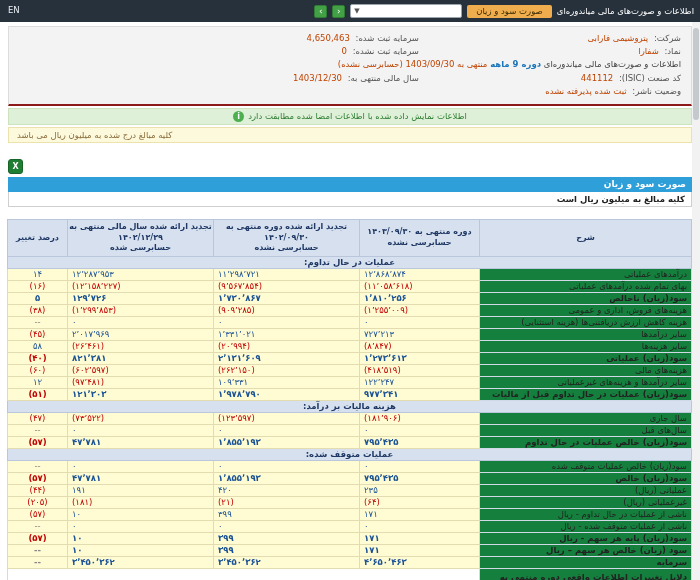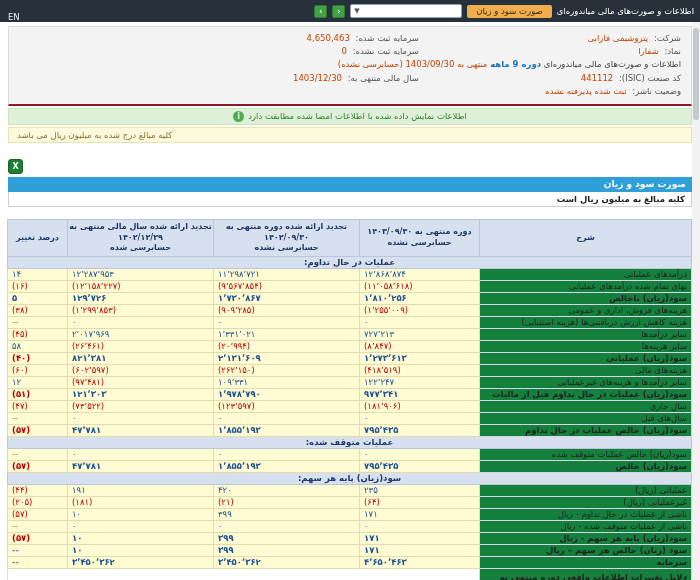--- a/index.html
+++ b/index.html
@@ -13,21 +13,21 @@
   .topbar-title { color: #fff; font-size: 8.5px; }
   .statement-chip { background: #f0ad4e; color: #3a2a00; font-size: 8.5px;
     padding: 1.5px 9px; border-radius: 2px; white-space: nowrap; cursor: pointer; }
   .combobox { background: #fff; border: 1px solid #9aa5ad; border-radius: 2px;
     width: 112px; height: 14px; display: flex; align-items: center;
     justify-content: flex-end; padding: 0 3px; cursor: pointer; }
   .combobox .caret { color: #555; font-size: 7px; }
   .nav-btn { width: 13px; height: 13px; background: #43a047; border: 1px solid #2f7d33;
     border-radius: 2px; color: #fff; font-size: 9px; line-height: 11px;
     text-align: center; cursor: pointer; }
-  .lang-label { position: absolute; left: 8px; top: 12px; color: #e8edf2; font-size: 8.5px; text-align: center; }
+  .lang-label { position: absolute; left: 8px; top: 5px; color: #e8edf2; font-size: 8.5px; text-align: center; }
 
   
   .info-panel { margin: 4px 8px 0; background: #f3f3f3; border: 1px solid #dcdcdc;
     border-bottom: 2px solid #8e1b1b; padding: 5px 10px 6px; font-size: 8.5px; }
   .info-row { display: flex; line-height: 1.55; }
   .pair-r { width: 262px; flex: 0 0 262px; }
   .info-label { color: #555; }
   .info-value { color: #bf4300; margin-right: 3px; }
   .report-line .t-dark { color: #444; }
   .report-line .t-blue { color: #1a75bb; font-weight: bold; }
@@ -58,21 +58,21 @@
   table.statement { margin: 12px 8px 0; width: 684px; border-collapse: collapse;
     table-layout: fixed; font-size: 8.5px; }
   th { background: #d6e0ef; color: #1f3864; border: 1px solid #b9c6db;
     padding: 2px 1px; text-align: center; font-weight: bold; line-height: 1.35;
     font-size: 8px; }
   td { height: 12px; line-height: 11px; }
   td.desc { background: #15803d; border: 1px solid #d2d9e6; text-align: right;
     padding: 0 4px; color: #222; }
   td.num { background: #fffbd2; border: 1px solid #e2dcb0; text-align: left;
     padding: 0 4px; direction: ltr; }
-  td.num.pct { text-align: left; }
+  td.num.pct { text-align: center; }
   tr.section td { background: #d6e0ef; color: #1f3864; font-weight: bold;
     text-align: center; padding: 0 4px; border: 1px solid #b9c6db; }
   tr.emph td.desc, tr.emph td.num { font-weight: bold; }
   tr.note td.desc { font-weight: bold; height: 17px; line-height: 16px; }
   tr.note td.blank { background: #fff; border: 1px solid #dadada; }
   .pos { color: #1a5296; }
   .neg { color: #c00000; }
   .dash { color: #888; }
 
   
@@ -253,20 +253,23 @@
         <td class="num"><span class="neg">(۹۷٬۴۸۱)</span></td>
         <td class="num pct"><span class="pos">۱۲</span></td>
       </tr>
       <tr class="emph">
         <td class="desc">سود(زیان) عملیات در حال تداوم قبل از مالیات</td>
         <td class="num"><span class="pos">۹۷۷٬۳۴۱</span></td>
         <td class="num"><span class="pos">۱٬۹۷۸٬۷۹۰</span></td>
         <td class="num"><span class="pos">۱۲۱٬۳۰۳</span></td>
         <td class="num pct"><span class="neg">(۵۱)</span></td>
       </tr>
+      <tr class="section">
+        <td colspan="5">هزینه مالیات بر درآمد:</td>
+      </tr>
       <tr class="data">
         <td class="desc">سال جاری</td>
         <td class="num"><span class="neg">(۱۸۱٬۹۰۶)</span></td>
         <td class="num"><span class="neg">(۱۲۳٬۵۹۷)</span></td>
         <td class="num"><span class="neg">(۷۳٬۵۲۲)</span></td>
         <td class="num pct"><span class="neg">(۴۷)</span></td>
       </tr>
       <tr class="data">
         <td class="desc">سال‌های قبل</td>
         <td class="num"><span class="pos">۰</span></td>
@@ -291,23 +294,20 @@
         <td class="num"><span class="pos">۰</span></td>
         <td class="num pct"><span class="dash">--</span></td>
       </tr>
       <tr class="emph">
         <td class="desc">سود(زیان) خالص</td>
         <td class="num"><span class="pos">۷۹۵٬۴۳۵</span></td>
         <td class="num"><span class="pos">۱٬۸۵۵٬۱۹۳</span></td>
         <td class="num"><span class="pos">۴۷٬۷۸۱</span></td>
         <td class="num pct"><span class="neg">(۵۷)</span></td>
       </tr>
-      <tr class="section">
-        <td colspan="5">سود(زیان) پایه هر سهم:</td>
-      </tr>
       <tr class="data">
         <td class="desc">عملیاتی (ریال)</td>
         <td class="num"><span class="pos">۲۳۵</span></td>
         <td class="num"><span class="pos">۴۲۰</span></td>
         <td class="num"><span class="pos">۱۹۱</span></td>
         <td class="num pct"><span class="neg">(۴۴)</span></td>
       </tr>
       <tr class="data">
         <td class="desc">غیرعملیاتی (ریال)</td>
         <td class="num"><span class="neg">(۶۴)</span></td>

